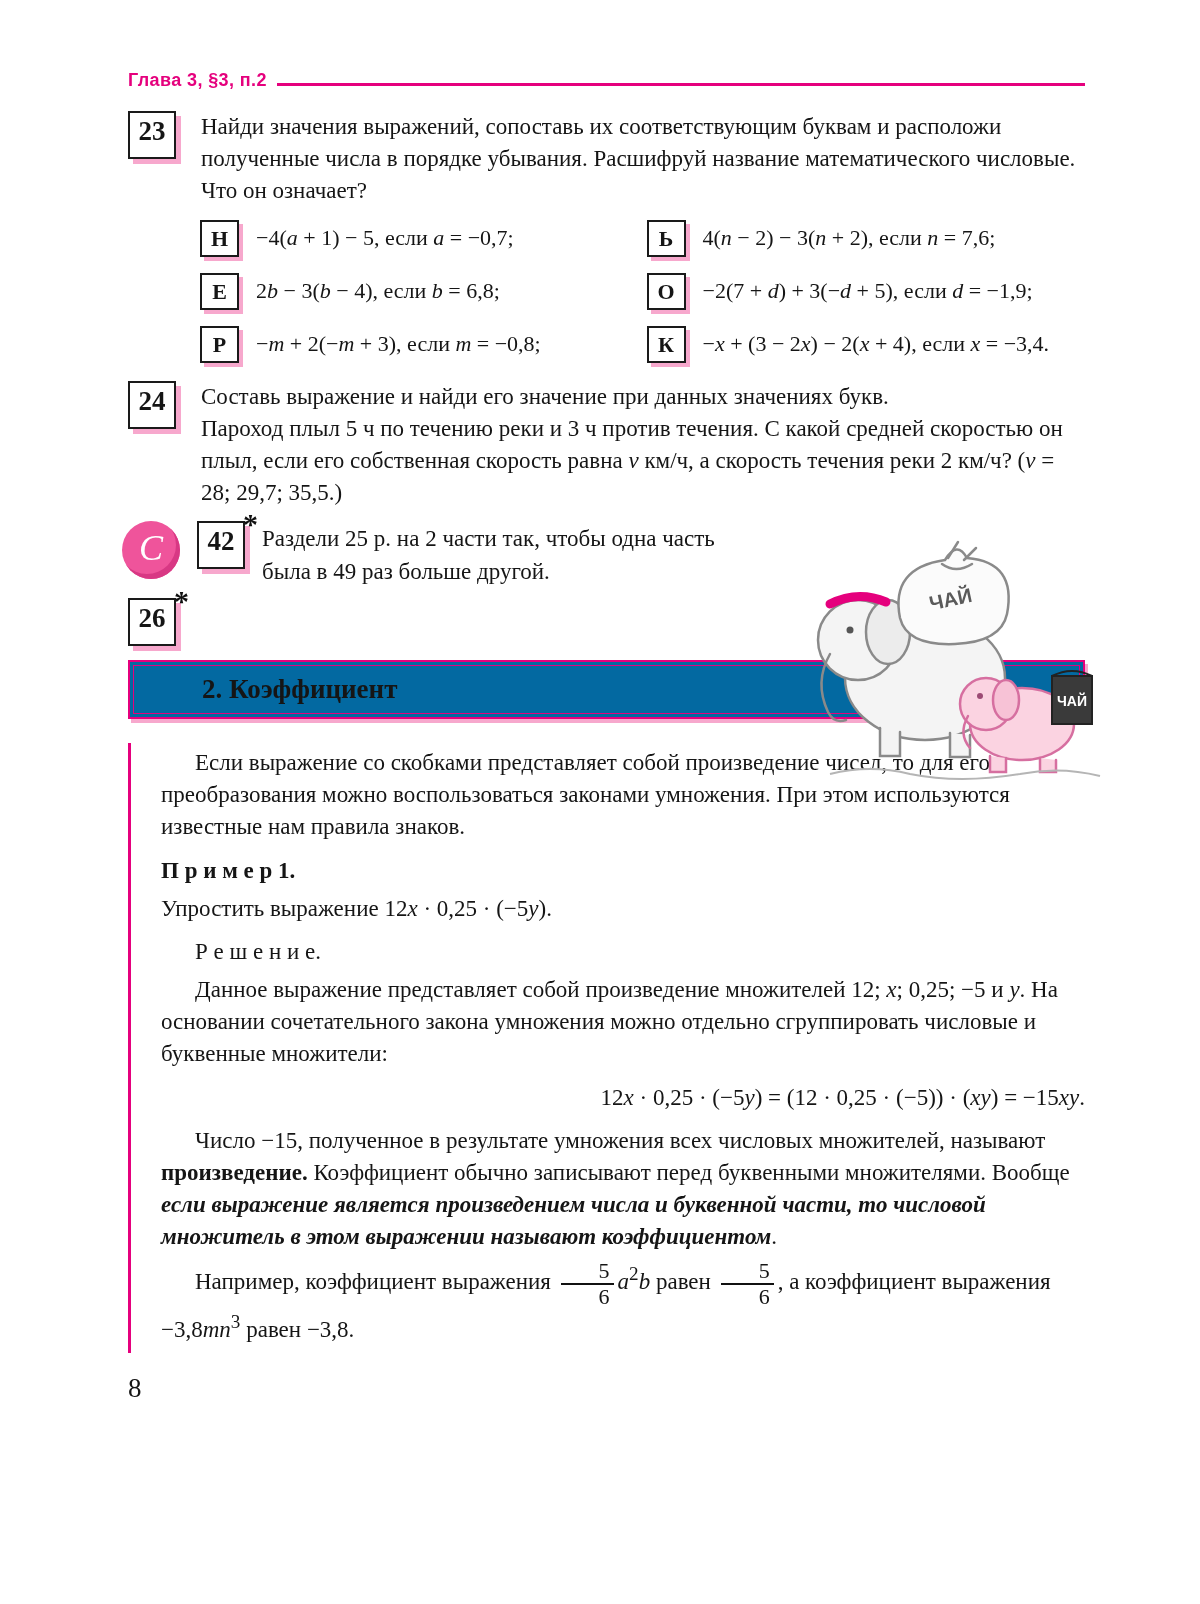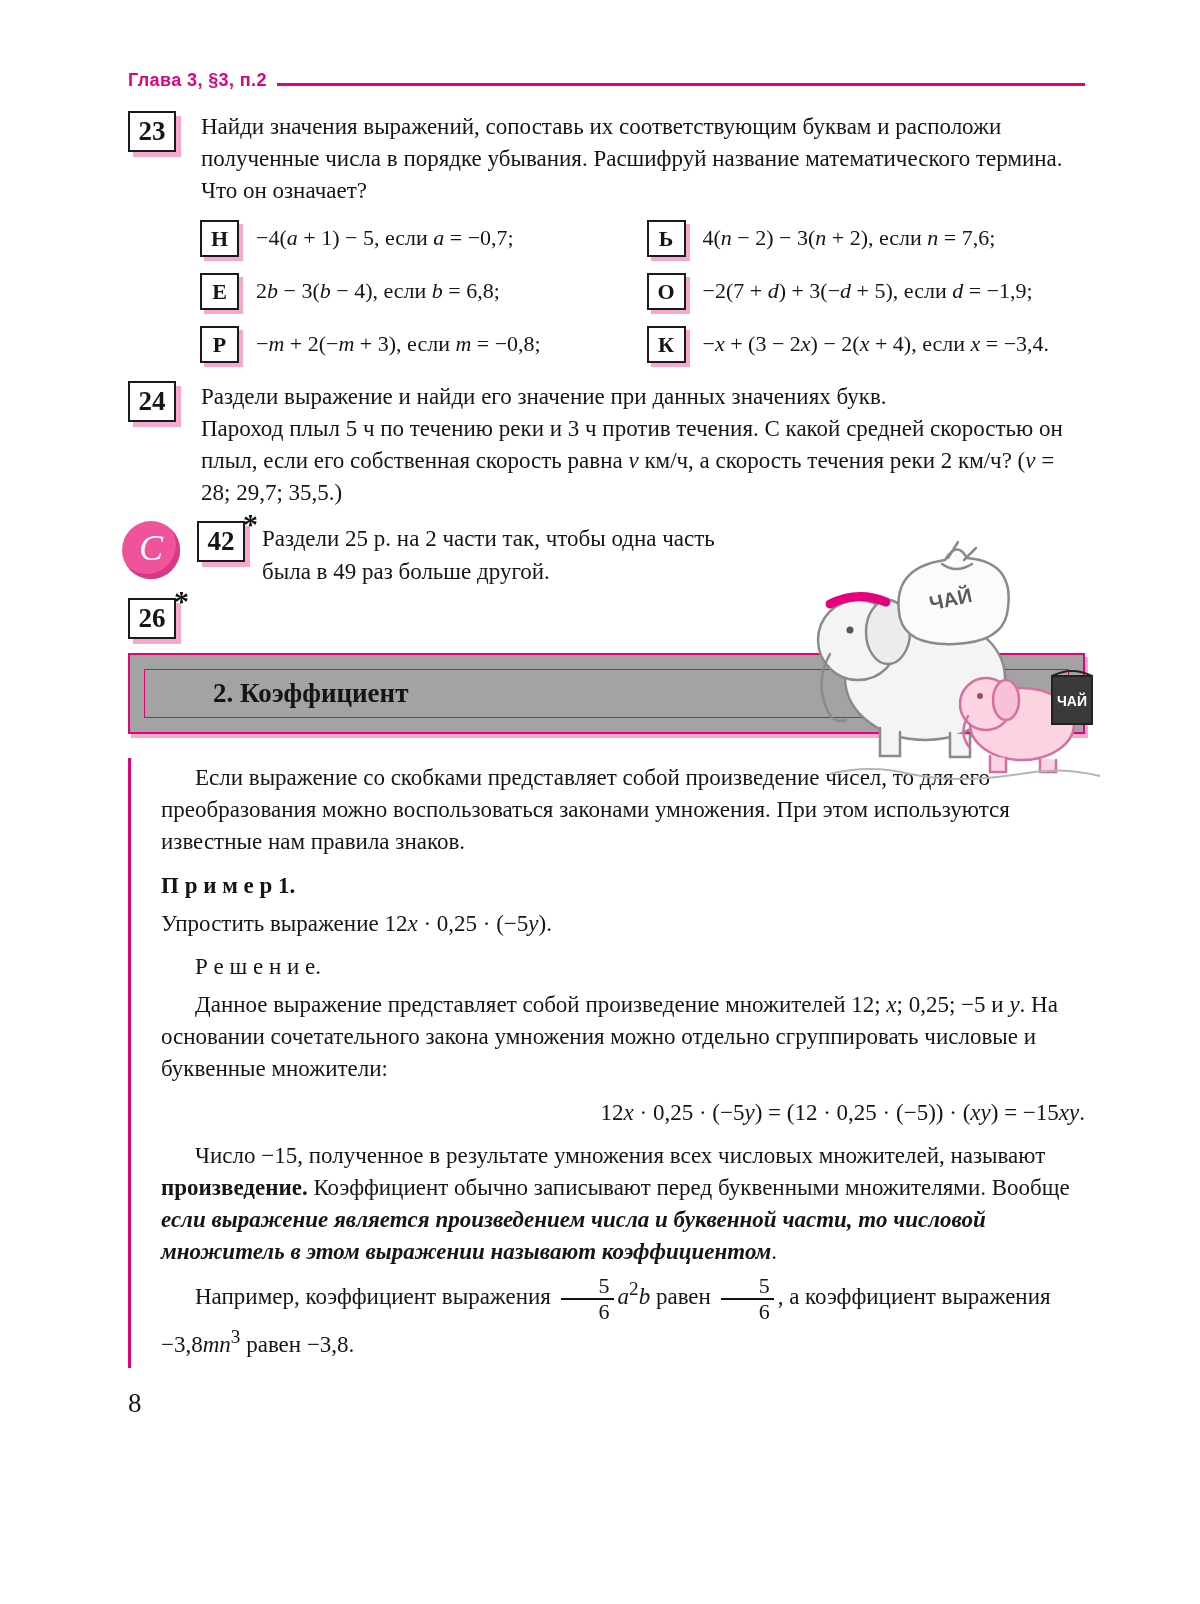--- a/index.html
+++ b/index.html
@@ -8,21 +8,21 @@
   body{ background:#fff; color:var(--ink); font-family:"Liberation Serif",serif; position:relative; overflow:hidden; }
   .page{ padding:70px 115px 0 128px; position:relative; }
 
   
   .chapter-row{ display:flex; align-items:flex-end; gap:10px; margin-bottom:20px; }
   .chapter{ font-family:"Liberation Sans",sans-serif; font-weight:bold; font-size:18px; color:var(--mag); letter-spacing:.4px; white-space:nowrap; }
   .chapter-rule{ flex:1; height:3px; background:var(--mag); margin-bottom:5px; }
 
   
   .prob{ display:flex; gap:25px; margin-bottom:12px; }
-  .numbox{ flex:0 0 auto; width:48px; height:41px; border:2px solid #1a1a1a; background:#fff;
+  .numbox{ flex:0 0 auto; width:48px; height:48px; border:2px solid #1a1a1a; background:#fff;
            box-shadow:5px 5px 0 var(--pinksh); font-weight:bold; font-size:27px; text-align:center;
            line-height:37px; position:relative; }
   .numbox .star{ position:absolute; top:-18px; right:-15px; font-size:30px; font-weight:bold; color:#111; }
   .prob-text{ font-size:23px; line-height:1.4; }
   .w-full{ max-width:880px; }
 
   
   .letters{ display:grid; grid-template-columns:1fr 1fr; column-gap:8px; row-gap:16px; margin:6px 0 18px 72px; }
   .letter-row{ display:flex; align-items:center; gap:17px; }
   .letterbox{ flex:0 0 auto; width:39px; height:37px; border:2px solid #1a1a1a; background:#fff;
@@ -31,21 +31,21 @@
 
   
   .p25-row{ display:flex; align-items:flex-start; gap:17px; margin:8px 0 10px -6px; }
   .c-badge{ flex:0 0 auto; width:58px; height:58px; border-radius:50%; background:#ef549b; color:#fff;
             font-style:italic; font-size:36px; text-align:center; line-height:54px; box-shadow:inset -4px -5px 0 #d83884; }
   .p25-text{ max-width:505px; margin-top:2px; }
   .p26-text{ max-width:570px; }
   .prob-title{ font-weight:bold; font-size:23px; line-height:1.4; }
 
   
-  .section-box{ border:2px solid var(--mag); padding:14px; margin:14px 0 24px 0; box-shadow:3px 4px 0 var(--pinksh); background:#a3a3a3; }
+  .section-box{ border:2px solid var(--mag); padding:3px; margin:14px 0 24px 0; box-shadow:3px 4px 0 var(--pinksh); background:#0369a1; }
   .section-box-inner{ border:1px solid var(--mag); padding:8px 0 8px 68px; font-weight:bold; font-size:27px; }
 
   
   .theory{ border-left:3px solid var(--mag); padding:4px 0 2px 30px; }
   .theory p{ font-size:23px; line-height:1.4; text-indent:34px; margin-bottom:6px; }
   .example-label{ font-weight:bold; margin-top:12px; }
   .no-indent{ text-indent:0 !important; }
   .formula{ text-align:right; text-indent:0 !important; margin:12px 0 10px 0 !important; }
   .frac{ display:inline-block; vertical-align:middle; text-align:center; line-height:1.05; margin:0 4px; font-size:22px; }
   .frac .num{ display:block; border-bottom:2px solid #111; padding:0 4px 1px 4px; }
@@ -61,21 +61,21 @@
 
 <div class="page">
 
   <div class="chapter-row">
     <span class="chapter">Глава 3, §3, п.2</span>
     <span class="chapter-rule"></span>
   </div>
 
   <div class="prob">
     <div class="numbox">23</div>
-    <div class="prob-text w-full">Найди значения выражений, сопоставь их соответствующим буквам и  расположи полученные числа в порядке убывания. Расшифруй название математического термина. Что он означает?</div>
+    <div class="prob-text w-full">Найди значения выражений, сопоставь их соответствующим буквам и  расположи полученные числа в порядке убывания. Расшифруй название математического числовые. Что он означает?</div>
   </div>
 
   <div class="letters">
     <div class="letter-row">
       <span class="letterbox">Н</span>
       <span class="expr">−4(<i>a</i> + 1) − 5, если <i>a</i> = −0,7;</span>
     </div>
     <div class="letter-row">
       <span class="letterbox">Ь</span>
       <span class="expr">4(<i>n</i> − 2) − 3(<i>n</i> + 2), если <i>n</i> = 7,6;</span>
@@ -94,21 +94,21 @@
     </div>
     <div class="letter-row">
       <span class="letterbox">К</span>
       <span class="expr">−<i>x</i> + (3 − 2<i>x</i>) − 2(<i>x</i> + 4), если <i>x</i> = −3,4.</span>
     </div>
   </div>
 
   <div class="prob">
     <div class="numbox">24</div>
     <div class="prob-text w-full">
-      <div>Раздели выражение и найди его значение при данных значениях букв.</div>
+      <div>Составь выражение и найди его значение при данных значениях букв.</div>
       <div>Пароход плыл 5 ч по течению реки и 3 ч против течения. С какой средней скоростью он плыл, если его собственная скорость равна <i>v</i> км/ч, а скорость течения реки 2 км/ч? (<i>v</i> = 28;  29,7;  35,5.)</div>
     </div>
   </div>
 
   <div class="p25-row">
     <div class="c-badge">С</div>
     <div class="numbox">
       <span>42</span>
       <span class="star">*</span>
     </div>

